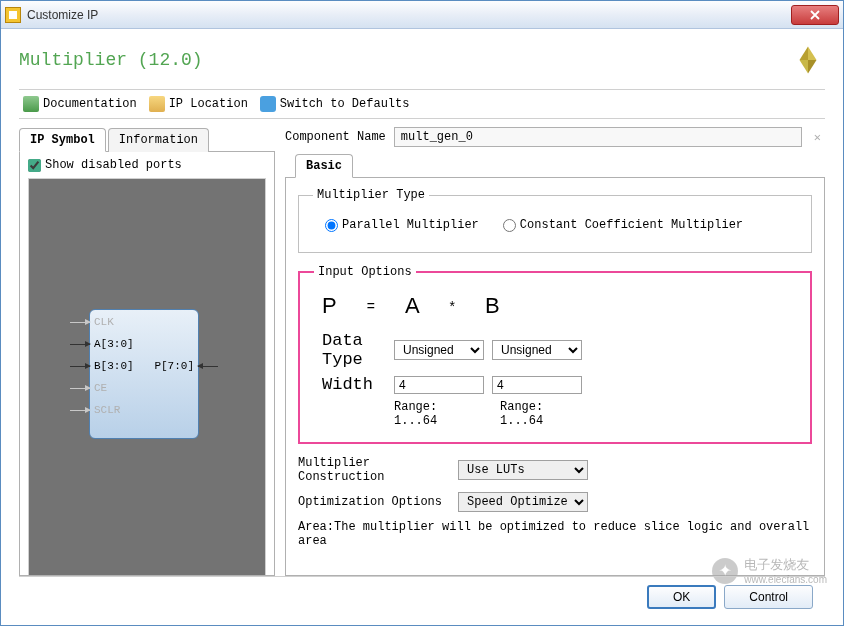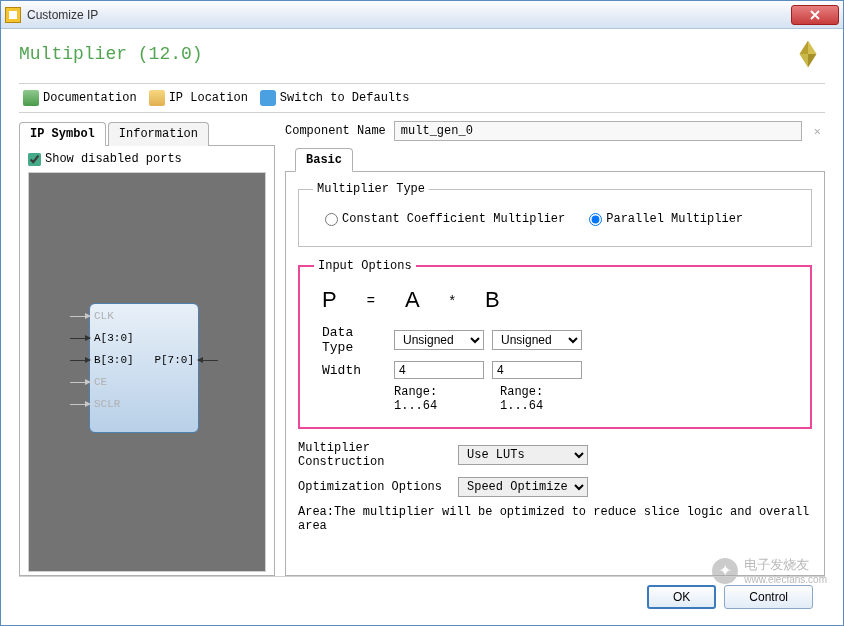--- a/index.html
+++ b/index.html
@@ -6,21 +6,21 @@
     body { font-family: "Microsoft YaHei", Arial, sans-serif; font-size: 12px; background: #fff; overflow: hidden; }
     
     .window { width: 844px; height: 626px; border: 1px solid #5a8cc0; position: relative; background: #fff; }
     
     .titlebar { height: 28px; background: linear-gradient(#fdfdfe, #e8eef7 50%, #d5e2f1); display: flex; align-items: center; padding: 0 4px; border-bottom: 1px solid #b0c4de; }
     .titlebar-icon { width: 16px; height: 16px; background: #f4c430; border: 1px solid #b8860b; margin-right: 6px; display: inline-block; position: relative; }
     .titlebar-icon::after { content: ''; position: absolute; top: 3px; left: 3px; width: 8px; height: 8px; background: #fff; }
     .titlebar-text { flex: 1; font-size: 12px; color: #333; }
     .close-btn { width: 48px; height: 20px; background: linear-gradient(#e77f7f, #c83c3c); border: 1px solid #a02020; border-radius: 3px; color: #fff; display: flex; align-items: center; justify-content: center; font-size: 14px; cursor: pointer; }
     
-    .content { padding: 8px 18px 8px 18px; height: calc(100% - 28px); display: flex; flex-direction: column; }
+    .content { padding: 14px 18px 8px 18px; height: calc(100% - 28px); display: flex; flex-direction: column; }
     
     .header-row { display: flex; align-items: center; margin-bottom: 12px; }
     .header-title { font-family: "Courier New", monospace; font-size: 18px; color: #52a552; flex: 1; }
     .logo { width: 34px; height: 34px; }
     
     .toolbar { display: flex; align-items: center; gap: 4px; padding: 4px 0; border-top: 1px solid #d0d0d0; border-bottom: 1px solid #d0d0d0; margin-bottom: 8px; }
     .toolbar-item { display: flex; align-items: center; gap: 4px; padding: 2px 4px; cursor: pointer; font-family: "Courier New", monospace; font-size: 12px; }
     .tb-icon { width: 16px; height: 16px; display: inline-block; }
     .tb-icon-doc { background: linear-gradient(#8fc98f, #4a9a4a); border-radius: 2px; }
     .tb-icon-folder { background: linear-gradient(#f7d780, #e0b050); border-radius: 2px; }
@@ -68,21 +68,21 @@
     
     .radio-row { display: flex; gap: 24px; padding: 6px 12px; }
     .radio-item { display: flex; align-items: center; gap: 4px; }
     
     .highlight-box { border: 2px solid #ec4899; }
     
     .equation-row { display: flex; align-items: center; gap: 30px; font-size: 22px; font-family: Arial, sans-serif; margin: 4px 8px 12px 8px; }
     .equation-row .eq-small { font-size: 14px; }
     
     .form-row { display: flex; align-items: center; margin: 6px 8px; gap: 8px; }
-    .form-row label { width: 64px; font-size: 13px; font-family: Liberation Mono, monospace; }
+    .form-row label { width: 64px; font-size: 17px; font-family: Liberation Mono, monospace; }
     .form-row select, .form-row input { width: 90px; padding: 1px 4px; border: 1px solid #a0a0a0; font-family: Liberation Sans, sans-serif; font-size: 12px; background: #fff; }
     
     .range-row { display: flex; margin: 4px 8px 0 80px; gap: 16px; font-size: 12px; }
     .range-row span { width: 90px; }
     
     .cons-row { display: flex; align-items: center; gap: 10px; margin: 8px 0; font-family: "Courier New", monospace; font-size: 12px; }
     .cons-row label { width: 150px; }
     .cons-row select { width: 130px; padding: 1px 4px; border: 1px solid #a0a0a0; font-family: "Courier New", monospace; font-size: 12px; }
     
     .desc { font-family: "Courier New", monospace; font-size: 12px; margin: 6px 0; }
@@ -173,26 +173,26 @@
         </div>
         <div class="right-tabs tabset">
           <div class="tab active">Basic</div>
         </div>
         <div class="right-content">
 
           <fieldset>
             <legend>Multiplier Type</legend>
             <div class="radio-row">
               <label class="radio-item">
+                <input type="radio" name="mtype" checked="" style="">
+                <span>Parallel Multiplier</span>
+              </label>
+              <label class="radio-item">
                 <input type="radio" name="mtype" style="">
                 <span>Constant Coefficient Multiplier</span>
-              </label>
-              <label class="radio-item">
-                <input type="radio" name="mtype" checked="" style="">
-                <span>Parallel Multiplier</span>
               </label>
             </div>
           </fieldset>
 
           <fieldset class="highlight-box">
             <legend>Input Options</legend>
             <div class="equation-row">
               <span>P</span>
               <span class="eq-small">=</span>
               <span>A</span>

